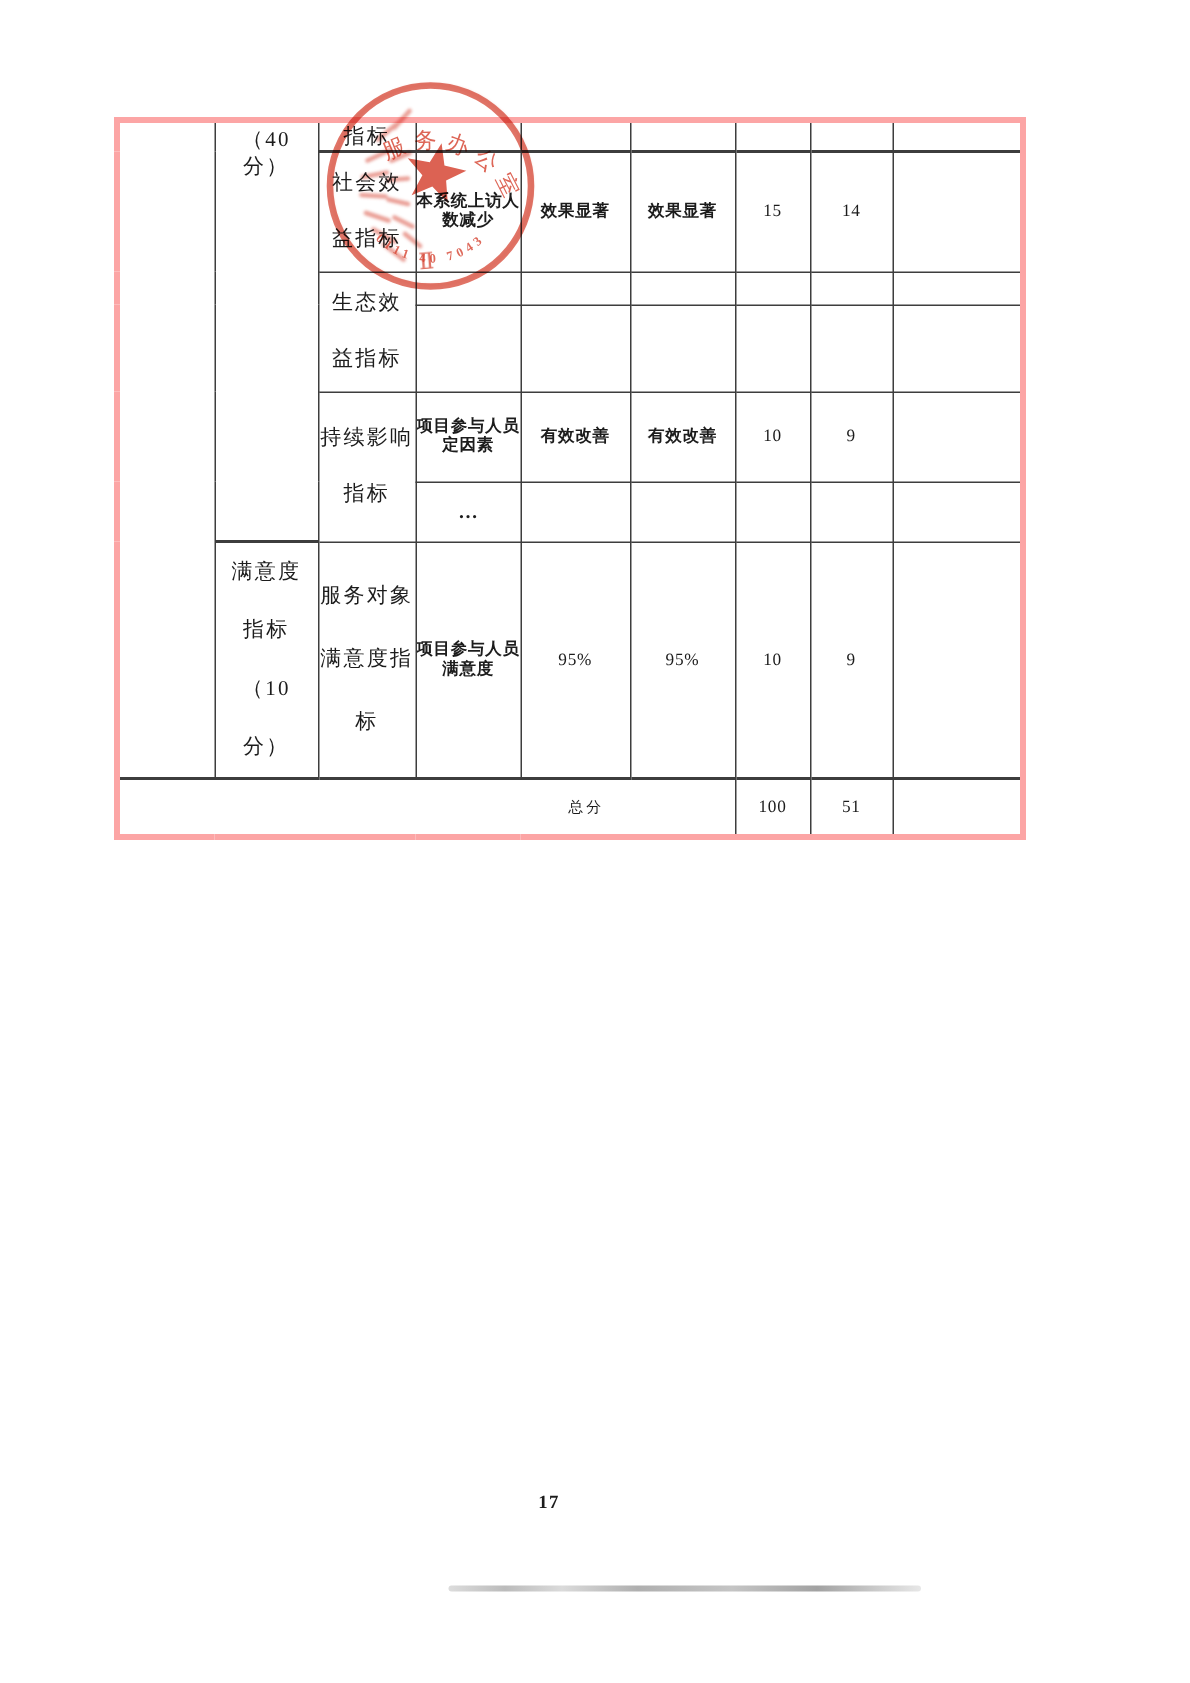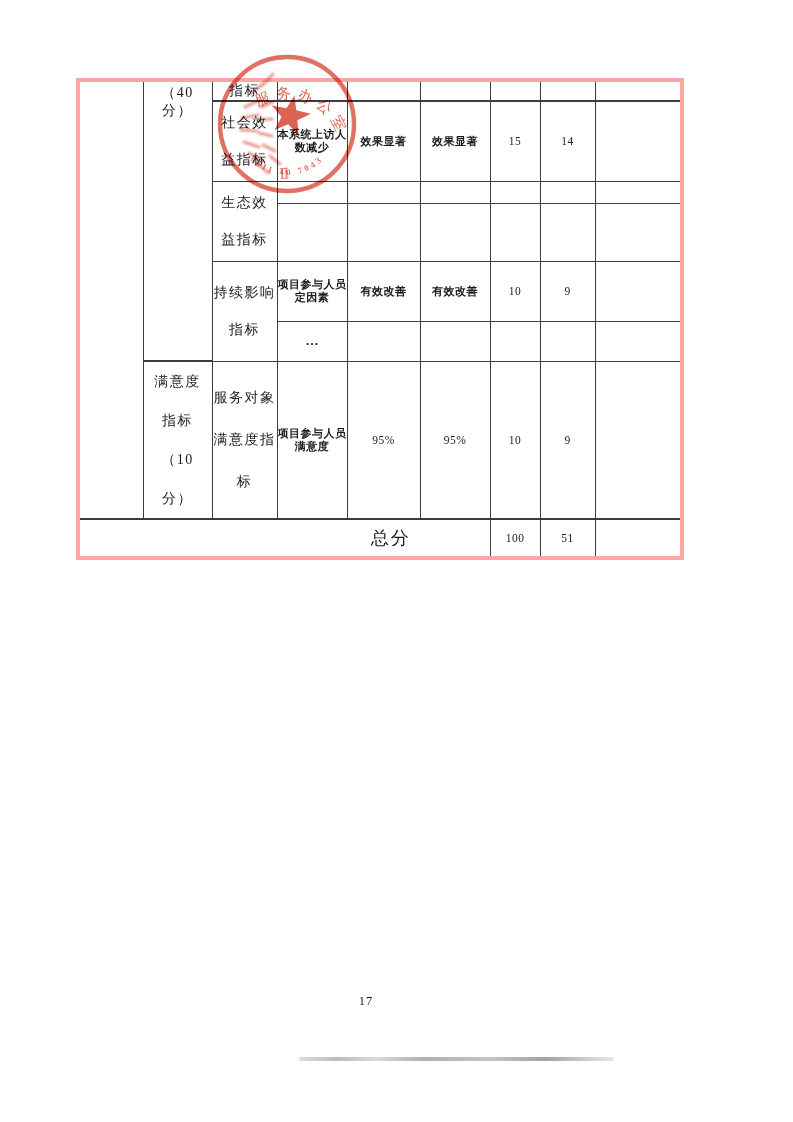--- a/index.html
+++ b/index.html
@@ -23,28 +23,28 @@
   tr.r7 td{border-bottom-width:2px}
   
   .pre{white-space:pre-line}
   .t-lg{font-size:14px;letter-spacing:1.5px}
   .t-sm{font-size:11px;font-weight:700;letter-spacing:.5px;line-height:13px}
   .t-num{font-size:11.5px;font-weight:400;letter-spacing:.5px}
   .lh-ind{line-height:37px}
   .lh-grp{line-height:39px}
   .lh-svc{line-height:42px}
   .v-top{vertical-align:top !important;padding-top:2px !important}
-  .total-label{font-size:18px;letter-spacing:2px;text-indent:212px;text-align:center}
+  .total-label{font-size:10px;letter-spacing:2px;text-indent:212px;text-align:center}
   .ellip{font-size:13px;font-weight:700}
   
   .stamp{position:absolute;left:207px;top:44px;width:160px;height:160px;
          pointer-events:none;mix-blend-mode:multiply;}
   
   .page-num{position:absolute;left:338px;top:994px;width:56px;text-align:center;
-            font-size:12.5px;letter-spacing:1px;}
+            font-size:12.5px;letter-spacing:1px;font-weight:bold;}
   .streak{position:absolute;left:299px;top:1057px;width:315px;height:4px;border-radius:2px;
     background:linear-gradient(90deg,
       rgba(140,140,140,.30) 0%, rgba(120,120,120,.50) 12%, rgba(150,150,150,.35) 24%,
       rgba(110,110,110,.55) 40%, rgba(125,125,125,.45) 60%, rgba(100,100,100,.60) 78%,
       rgba(135,135,135,.40) 92%, rgba(160,160,160,.25) 100%);}
 </style>
 </head>
 <body>
 
 <div class="page">

